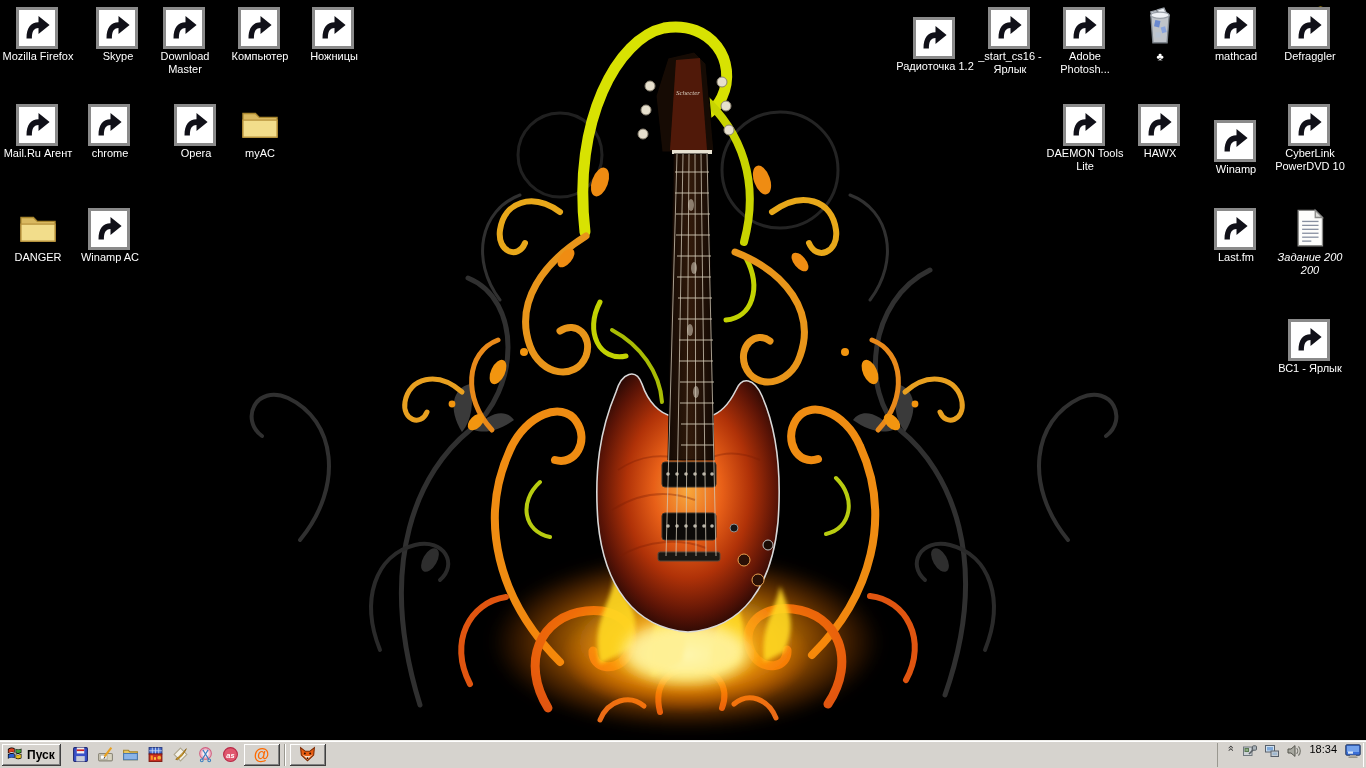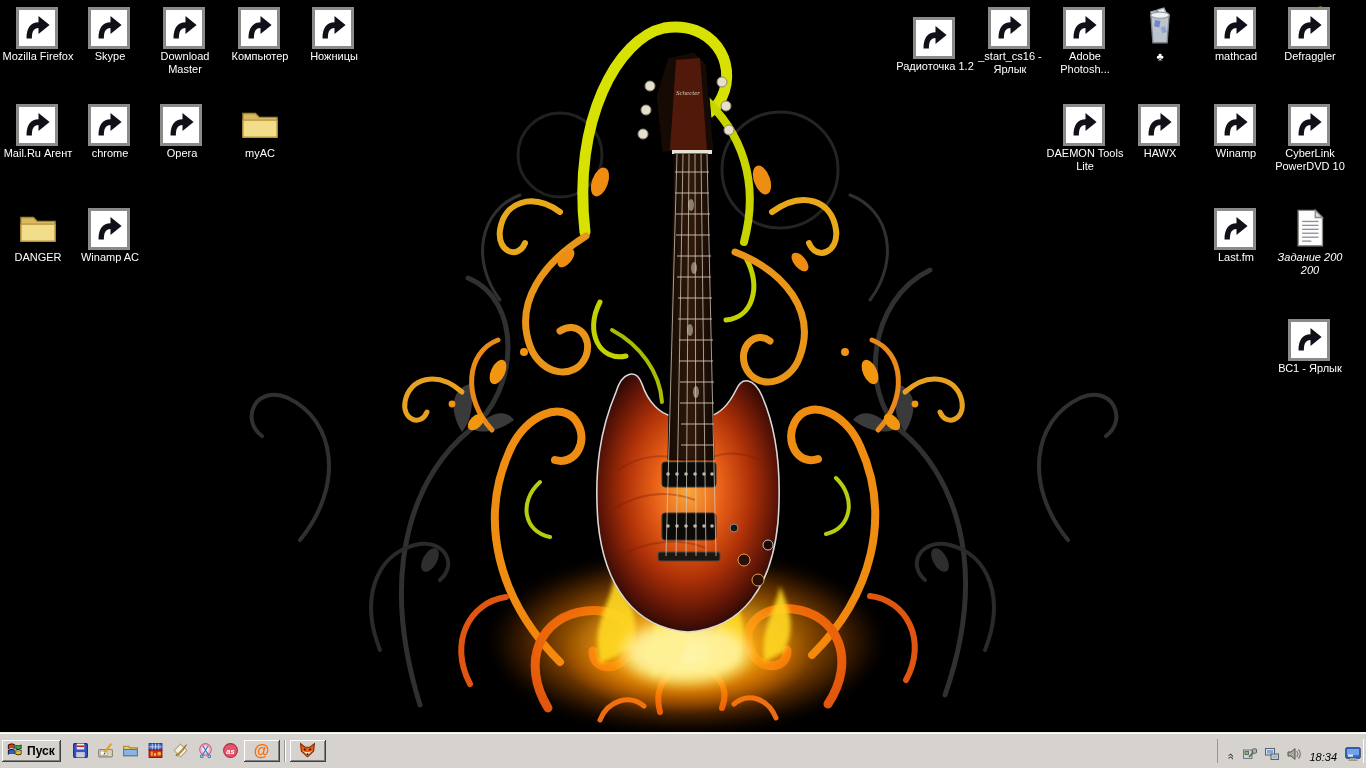--- a/index.html
+++ b/index.html
@@ -11,36 +11,36 @@
 
   
   .dicon{position:absolute;width:80px;text-align:center;cursor:default;}
   .dicon .ico{position:relative;width:42px;height:42px;margin:0 auto;}
   .dicon .ico > svg{width:42px;height:42px;}
   .sc-ovl{position:absolute;left:-1px;bottom:-1px;width:14px;height:14px;}
   .dicon .lbl{margin-top:2px;color:#fff;font-size:11px;line-height:13px;
     text-shadow:1px 1px 2px #000,0 0 4px #000,1px 2px 3px #000;word-wrap:break-word;}
 
   
-  .taskbar{position:absolute;left:0;bottom:0;width:1366px;height:36px;background:#d6d3ce;
+  .taskbar{position:absolute;left:0;bottom:0;width:1366px;height:28px;background:#d6d3ce;
     border-top:1px solid #efeeea;box-shadow:inset 0 1px 0 #fff;display:flex;align-items:center;
     padding:0 2px;box-sizing:border-box;z-index:5;}
   .raised{background:#d6d3ce;box-shadow:inset -1px -1px 0 #404040,inset 1px 1px 0 #ffffff,inset -2px -2px 0 #808080;}
   .start{display:flex;align-items:center;gap:4px;height:22px;padding:0 6px 0 4px;margin-right:8px;
     border:none;font-family:"Liberation Sans",sans-serif;font-size:12px;font-weight:bold;color:#000;cursor:pointer;}
   .start svg{width:17px;height:17px;}
   .ql{display:flex;align-items:center;gap:1px;}
   .qlbtn{width:24px;height:24px;display:flex;align-items:center;justify-content:center;cursor:pointer;}
   .qlbtn svg{width:17px;height:17px;}
   .taskbtn{width:36px;height:22px;display:flex;align-items:center;justify-content:center;
     border:none;cursor:pointer;margin:0 1px;}
   .taskbtn svg{width:17px;height:17px;}
   .etch-v{width:0;height:22px;border-left:1px solid #9a9890;border-right:1px solid #ffffff;margin:0 3px;}
-  .tray{margin-left:auto;display:flex;align-items:flex-end;gap:5px;height:24px;padding:0 3px 0 6px;
-    border-left:1px solid #9a9890;box-shadow:-1px 0 0 #fff inset;font-style:italic;}
+  .tray{margin-left:auto;display:flex;align-items:flex-start;gap:5px;height:24px;padding:0 3px 0 6px;
+    border-left:1px solid #9a9890;box-shadow:-1px 0 0 #fff inset;}
   .trayico{width:17px;height:17px;display:flex;align-items:center;justify-content:center;cursor:pointer;}
   .trayico svg{width:16px;height:16px;}
   .chev{font-size:11px;color:#2a2a2a;transform:rotate(-90deg);letter-spacing:-1px;cursor:pointer;
     width:12px;text-align:center;}
   .clock{font-size:11px;color:#000;padding:0 2px;white-space:nowrap;}
 </style>
 </head>
 <body>
 
 <div class="stage">
@@ -246,21 +246,21 @@
             <circle cx="16" cy="16" r="12" fill="#3f74c8"></circle>
    <path d="M10 8 C14 5 20 6 23 10 C20 9 16 10 15 13 C19 12 23 14 23 18 C21 16 17 16 16 19" fill="none" stroke="#6fa0e0" stroke-width="2"></path>
    <path d="M27.5 12 A12.2 12.2 0 1 1 9 5.4" fill="none" stroke="#ff8c1a" stroke-width="5" stroke-linecap="round"></path>
    <path d="M9 5.4 L4.5 4 L7 9 Z" fill="#ff8c1a"></path>
           </svg><svg class="sc-ovl" viewBox="0 0 14 14">
   <rect x="0.5" y="0.5" width="13" height="13" fill="#fff" stroke="#8a8a8a"></rect>
   <path d="M3.5 10.5 C3.5 6.8 5 5.2 7.5 5.1 L7.5 3 L11.2 6 L7.5 9 L7.5 7 C5.8 7.1 5.3 8.2 5.3 10.5 Z" fill="#101018"></path>
           </svg></div>
     <div class="lbl">Mozilla Firefox</div>
       </div>
-      <div class="dicon" style="left: 70px; top: 6px;">
+      <div class="dicon" style="left: 78px; top: 6px;">
         <div class="ico"><svg viewBox="0 0 32 32">
             <circle cx="16" cy="16" r="11.5" fill="#00aff0"></circle>
    <text x="16" y="22.5" font-size="17" font-weight="bold" fill="#fff" text-anchor="middle" font-family="Liberation Sans,sans-serif">S</text>
           </svg><svg class="sc-ovl" viewBox="0 0 14 14">
   <rect x="0.5" y="0.5" width="13" height="13" fill="#fff" stroke="#8a8a8a"></rect>
   <path d="M3.5 10.5 C3.5 6.8 5 5.2 7.5 5.1 L7.5 3 L11.2 6 L7.5 9 L7.5 7 C5.8 7.1 5.3 8.2 5.3 10.5 Z" fill="#101018"></path>
           </svg></div>
     <div class="lbl">Skype</div>
       </div>
       <div class="dicon" style="left: 145px; top: 6px;">
@@ -318,21 +318,21 @@
    <path d="M14 16 L4 22 A13 13 0 0 1 7.5 5.5 Z" fill="#4caf3e"></path>
    <path d="M16 14 L8.5 4.5 A13 13 0 0 1 28.5 10.5 Z" fill="#e23c28"></path>
    <path d="M18 16 L28.8 12.5 A13 13 0 0 1 11 28.5 Z" fill="#f2c025"></path>
    <circle cx="16" cy="16" r="6.2" fill="#4a90e2" stroke="#d8e8f8" stroke-width="1.6"></circle>
           </svg><svg class="sc-ovl" viewBox="0 0 14 14">
   <rect x="0.5" y="0.5" width="13" height="13" fill="#fff" stroke="#8a8a8a"></rect>
   <path d="M3.5 10.5 C3.5 6.8 5 5.2 7.5 5.1 L7.5 3 L11.2 6 L7.5 9 L7.5 7 C5.8 7.1 5.3 8.2 5.3 10.5 Z" fill="#101018"></path>
           </svg></div>
     <div class="lbl">chrome</div>
       </div>
-      <div class="dicon" style="left: 142px; top: 103px; text-decoration: underline;">
+      <div class="dicon" style="left: 156px; top: 103px; text-decoration: underline;">
         <div class="ico"><svg viewBox="0 0 32 32">
    <ellipse cx="16" cy="16" rx="9.5" ry="12" fill="none" stroke="#d6202a" stroke-width="5.5"></ellipse>
           </svg><svg class="sc-ovl" viewBox="0 0 14 14">
   <rect x="0.5" y="0.5" width="13" height="13" fill="#fff" stroke="#8a8a8a"></rect>
   <path d="M3.5 10.5 C3.5 6.8 5 5.2 7.5 5.1 L7.5 3 L11.2 6 L7.5 9 L7.5 7 C5.8 7.1 5.3 8.2 5.3 10.5 Z" fill="#101018"></path>
           </svg></div>
     <div class="lbl">Opera</div>
       </div>
       <div class="dicon" style="left: 220px; top: 103px;">
         <div class="ico"><svg viewBox="0 0 32 32">
@@ -453,21 +453,21 @@
       <div class="dicon" style="left: 1120px; top: 103px;">
         <div class="ico"><svg viewBox="0 0 32 32">
    <circle cx="16" cy="16" r="11.5" fill="#1a1410" stroke="#d8b820" stroke-width="2.2"></circle>
    <path d="M9 14 C12 7.5 22 7.5 24 14 C20 11.5 14 13 12 18 C16 15 21 16 22 20 C18 19 14 20 13 24.5" fill="none" stroke="#e8c020" stroke-width="2"></path>
           </svg><svg class="sc-ovl" viewBox="0 0 14 14">
   <rect x="0.5" y="0.5" width="13" height="13" fill="#fff" stroke="#8a8a8a"></rect>
   <path d="M3.5 10.5 C3.5 6.8 5 5.2 7.5 5.1 L7.5 3 L11.2 6 L7.5 9 L7.5 7 C5.8 7.1 5.3 8.2 5.3 10.5 Z" fill="#101018"></path>
           </svg></div>
     <div class="lbl">HAWX</div>
       </div>
-      <div class="dicon" style="left: 1196px; top: 103px;">
+      <div class="dicon" style="left: 1196px; top: 119px;">
         <div class="ico"><svg viewBox="0 0 32 32">
    <rect x="4.5" y="4.5" width="23" height="23" rx="5" fill="#f4f4f2" stroke="#c0c0ba"></rect>
    <polygon points="19,5.5 9.5,17 15,17 12,26.5 22.5,14 17,14" fill="#ff9a10" stroke="#d87000"></polygon>
           </svg><svg class="sc-ovl" viewBox="0 0 14 14">
   <rect x="0.5" y="0.5" width="13" height="13" fill="#fff" stroke="#8a8a8a"></rect>
   <path d="M3.5 10.5 C3.5 6.8 5 5.2 7.5 5.1 L7.5 3 L11.2 6 L7.5 9 L7.5 7 C5.8 7.1 5.3 8.2 5.3 10.5 Z" fill="#101018"></path>
           </svg></div>
     <div class="lbl">Winamp</div>
       </div>
       <div class="dicon" style="left: 1270px; top: 103px;">

